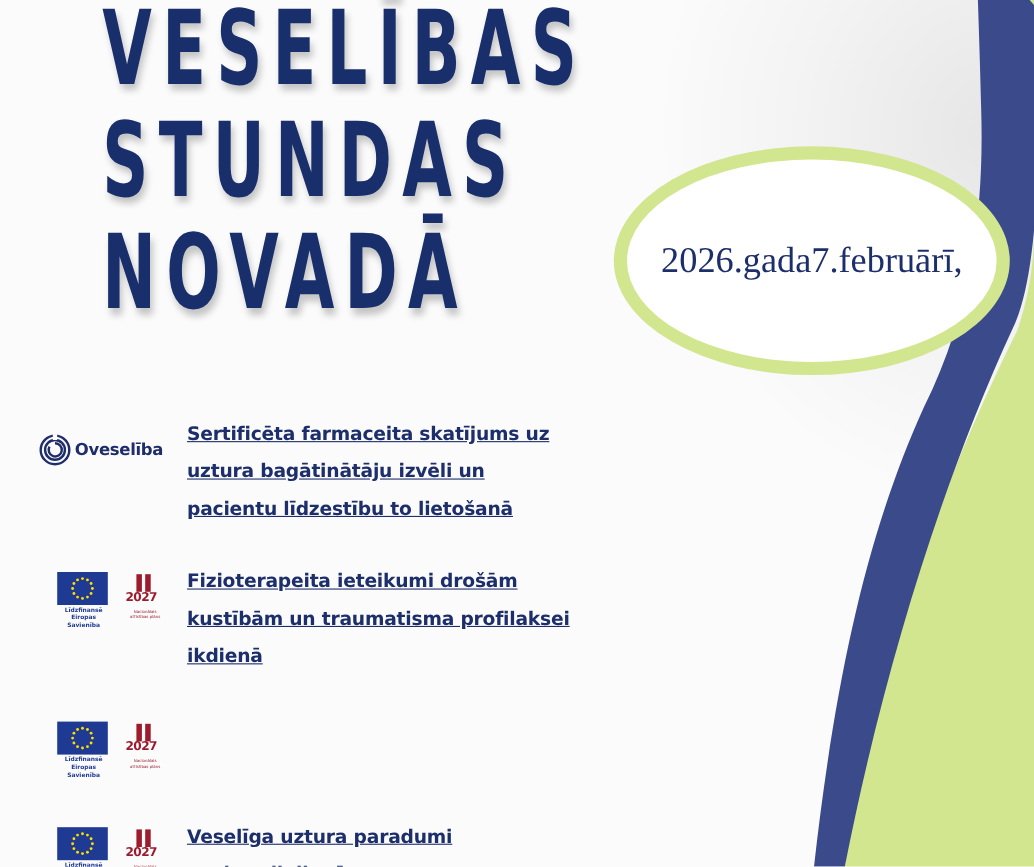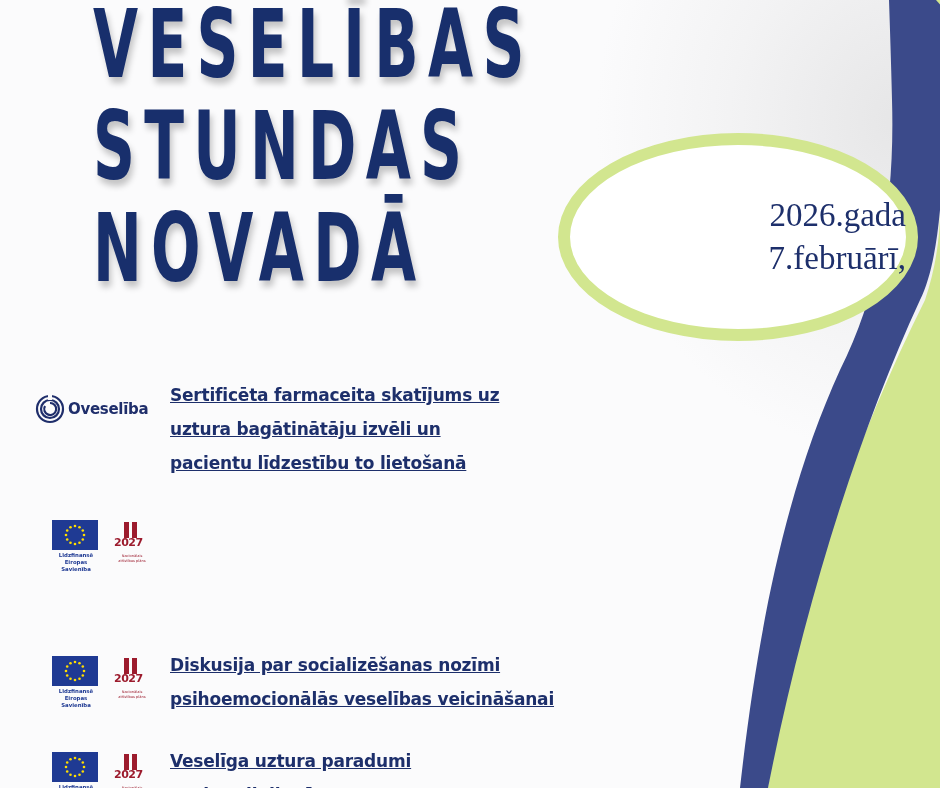--- a/index.html
+++ b/index.html
@@ -26,21 +26,21 @@
     text-shadow: 4px 6px 8px rgba(0,0,0,0.22);
     white-space: nowrap;
   }
   .title div { height: 102px; }
   .date-ellipse {
     position: absolute; left: 558px; top: 133px;
     width: 336px; height: 184px;
     border: 12px solid #d2e68f;
     border-radius: 50%;
     background: #ffffff;
-    display: flex; flex-direction: column; align-items: flex-end; justify-content: center;
+    display: flex; flex-direction: row; align-items: center; justify-content: center;
     color: #1d2f6b;
     font-family: "Liberation Serif", serif;
     font-size: 33px; line-height: 43px;
     text-align: center;
   }
   .date-ellipse span { display: block; }
   .items { position: absolute; left: 0; top: 0; }
   .item { position: absolute; left: 0; width: 760px; height: 120px; }
   .item .text {
     position: absolute; left: 170px; top: 0;
@@ -146,20 +146,23 @@
       <div class="nap">
         <div class="bars">
             <i style="left:4px;height:16px;"></i>
             <i style="left:12px;height:16px;"></i>
           </div>
         <div class="yr">2027</div>
         <div class="sub" style="white-space:pre-line;">Nacionālais
 attīstības plāns</div>
       </div>
     </div>
+    <div class="text">Fizioterapeita ieteikumi drošām
+kustībām un traumatisma profilaksei
+ikdienā</div>
   </div>
 
   <div class="item" style="top:648px;">
     <div class="eu-block">
       <div class="eu-flag">
         <svg width="46" height="30" viewBox="0 0 46 30">
           <g fill="#ffdd00">
             <circle cx="23" cy="6" r="1.3"></circle>
               <circle cx="27.5" cy="7.2" r="1.3"></circle>
               <circle cx="30.8" cy="10.5" r="1.3"></circle>
@@ -180,22 +183,20 @@
       <div class="nap">
         <div class="bars">
             <i style="left:4px;height:16px;"></i>
             <i style="left:12px;height:16px;"></i>
           </div>
         <div class="yr">2027</div>
         <div class="sub" style="white-space:pre-line;">Nacionālais
 attīstības plāns</div>
       </div>
     </div>
-    <div class="text">Diskusija par socializēšanas nozīmi
-psihoemocionālās veselības veicināšanai</div>
   </div>
 
   <div class="item" style="top:744px;">
     <div class="eu-block">
       <div class="eu-flag">
         <svg width="46" height="30" viewBox="0 0 46 30">
           <g fill="#ffdd00">
             <circle cx="23" cy="6" r="1.3"></circle>
               <circle cx="27.5" cy="7.2" r="1.3"></circle>
               <circle cx="30.8" cy="10.5" r="1.3"></circle>

